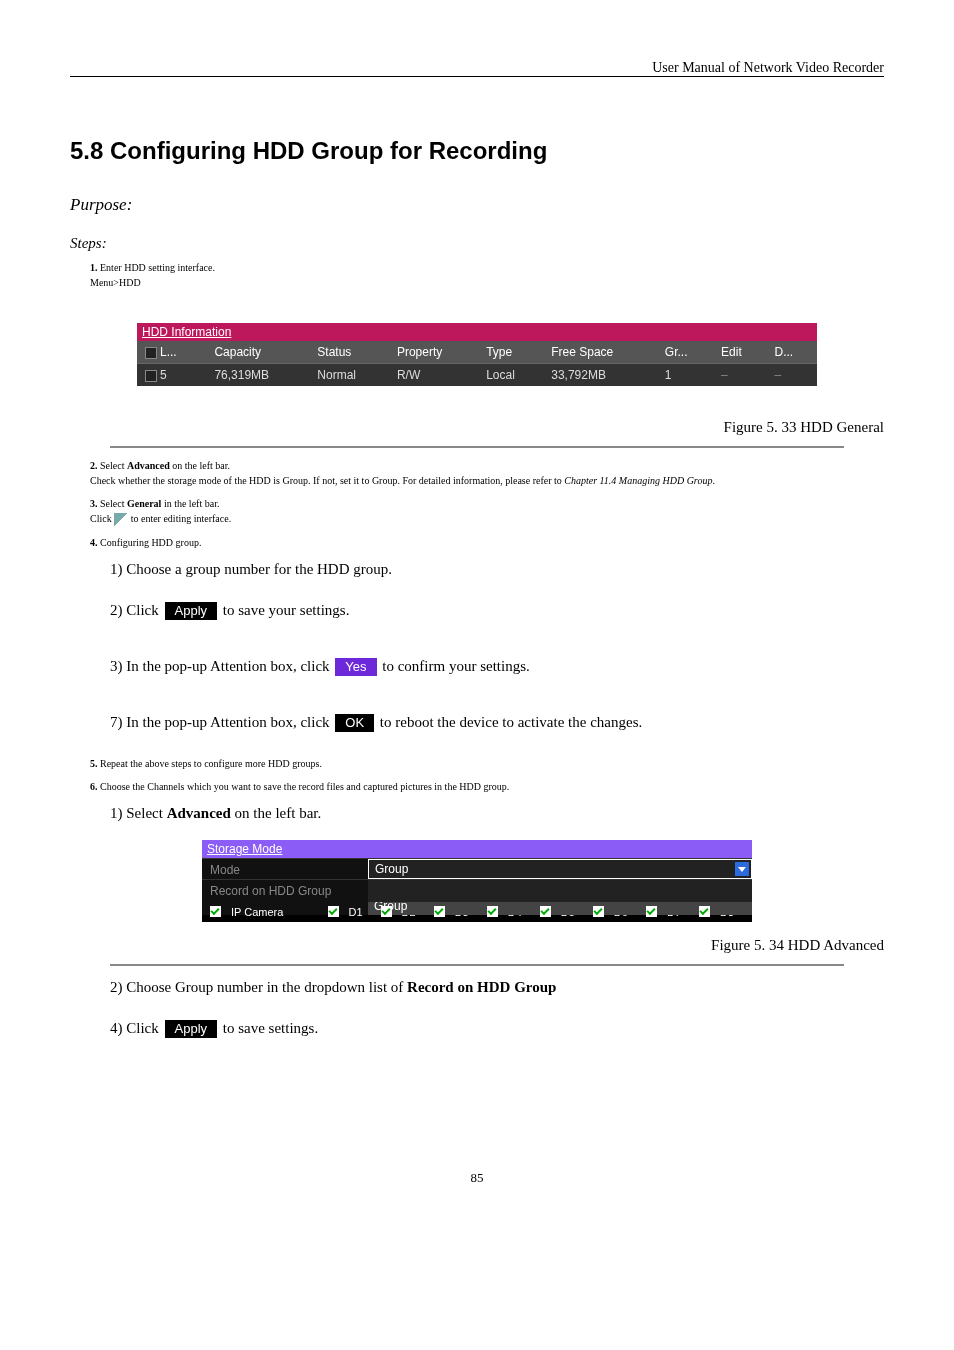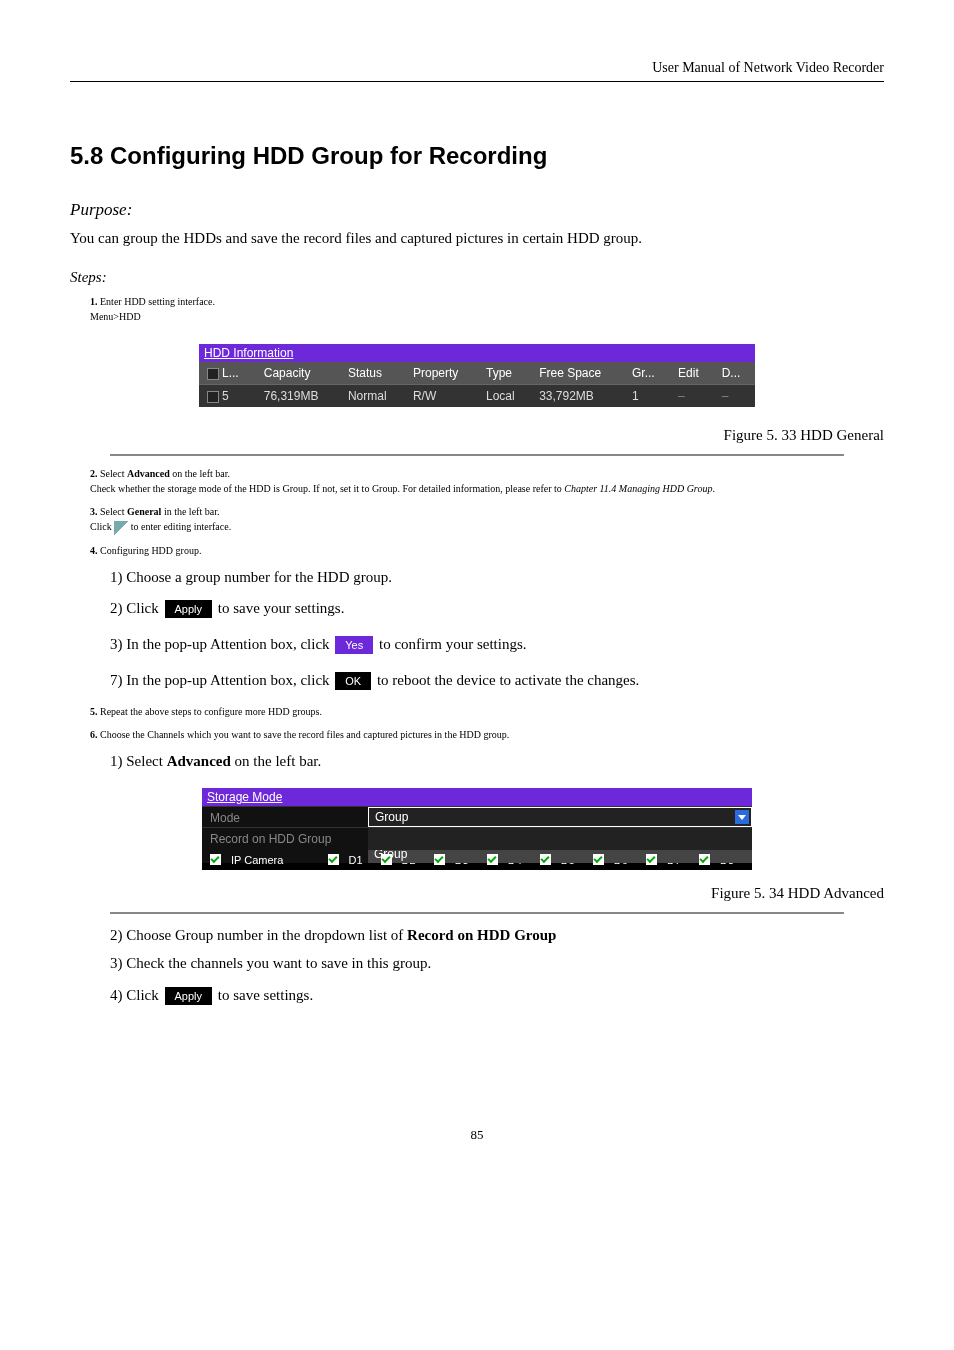--- a/index.html
+++ b/index.html
@@ -14,21 +14,20 @@
     padding: 60px 70px 40px 70px;
     position: relative;
   }
   .header-line {
     border-top: 1px solid #000;
     margin-bottom: 60px;
   }
   .header-text {
     text-align: right;
     font-size: 14px;
-    margin-bottom: 5px;
   }
   .section-title {
     font-family: Arial, sans-serif;
     font-size: 24px;
     font-weight: bold;
     margin: 60px 0 30px 0;
   }
   .purpose-block {
     margin: 20px 0;
   }
@@ -54,23 +53,23 @@
     margin: 8px 0 8px 20px;
     line-height: 1.5;
   }
   .substep {
     font-size: 15px;
     margin: 6px 0 6px 40px;
     line-height: 1.5;
   }
   
   .hdd-info {
-    margin: 20px auto;
-    width: 556px;
-    background: #6d28d9;
+    margin: 33px auto;
+    width: 680px;
+    background: #be185d;
     font-family: Arial, sans-serif;
     color: #fff;
   }
   .hdd-info-title {
     font-size: 12px;
     padding: 2px 5px;
     text-decoration: underline;
   }
   .hdd-info-table {
     width: 100%;
@@ -113,35 +112,35 @@
     width: 14px;
     height: 14px;
     background: linear-gradient(135deg,#7aa 0%,#7aa 50%,#fff 50%,#fff 100%);
     vertical-align: middle;
   }
   .inline-btn {
     display: inline-block;
     background: #000;
     color: #fff;
     font-family: Arial, sans-serif;
-    font-size: 11px;
+    font-size: 13px;
     padding: 2px 10px;
-    margin: 6px 2px;
+    margin: 16px 2px;
     vertical-align: baseline;
     line-height: 14px;
   }
   .inline-btn.gray {
     background: #6d28d9;
     color: #fff;
   }
   
   .storage-panel {
     width: 550px;
     margin: 15px auto;
-    background: #6d28d9;
+    background: #8b5cf6;
     font-family: Arial, sans-serif;
     color: #ccc;
     font-size: 12px;
   }
   .storage-title {
     text-decoration: underline;
     padding: 2px 5px;
     color: #fff;
   }
   .storage-row {
@@ -231,21 +230,20 @@
 <body>
 
 <div class="page">
   <div class="header-text">User Manual of Network Video Recorder</div>
   <div class="header-line"></div>
 
   <div class="section-title">5.8 Configuring HDD Group for Recording</div>
 
   <div class="purpose-block">
     <div class="label-em">Purpose:</div>
-    <div class="body-text">You can group the HDDs and save the record files and captured pictures in certain HDD group.</div>
   </div>
 
   <div class="steps-label">Steps:</div>
 
   <div class="step">
     <span class="bold">1. </span><span>Enter HDD setting interface.</span><br>
     <span>Menu&gt;HDD</span>
   </div>
 
   <div class="hdd-info">
@@ -360,19 +358,18 @@
       <span class="chk-green"></span>
         <span class="cam-label">D8</span>
     </div>
   </div>
   <div class="figure-caption">Figure 5. 34 HDD Advanced</div>
   <div class="section-divider"></div>
 
   <div class="substep">
     <span>2)  Choose Group number in the dropdown list of </span><span class="bold">Record on HDD Group</span>
   </div>
-  <div class="substep">3)  Check the channels you want to save in this group.</div>
   <div class="substep">
     <span>4)  Click </span><span class="inline-btn">Apply</span><span> to save settings.</span>
   </div>
 
   <div class="page-num">85</div>
 </div>
 
 </body></html>

